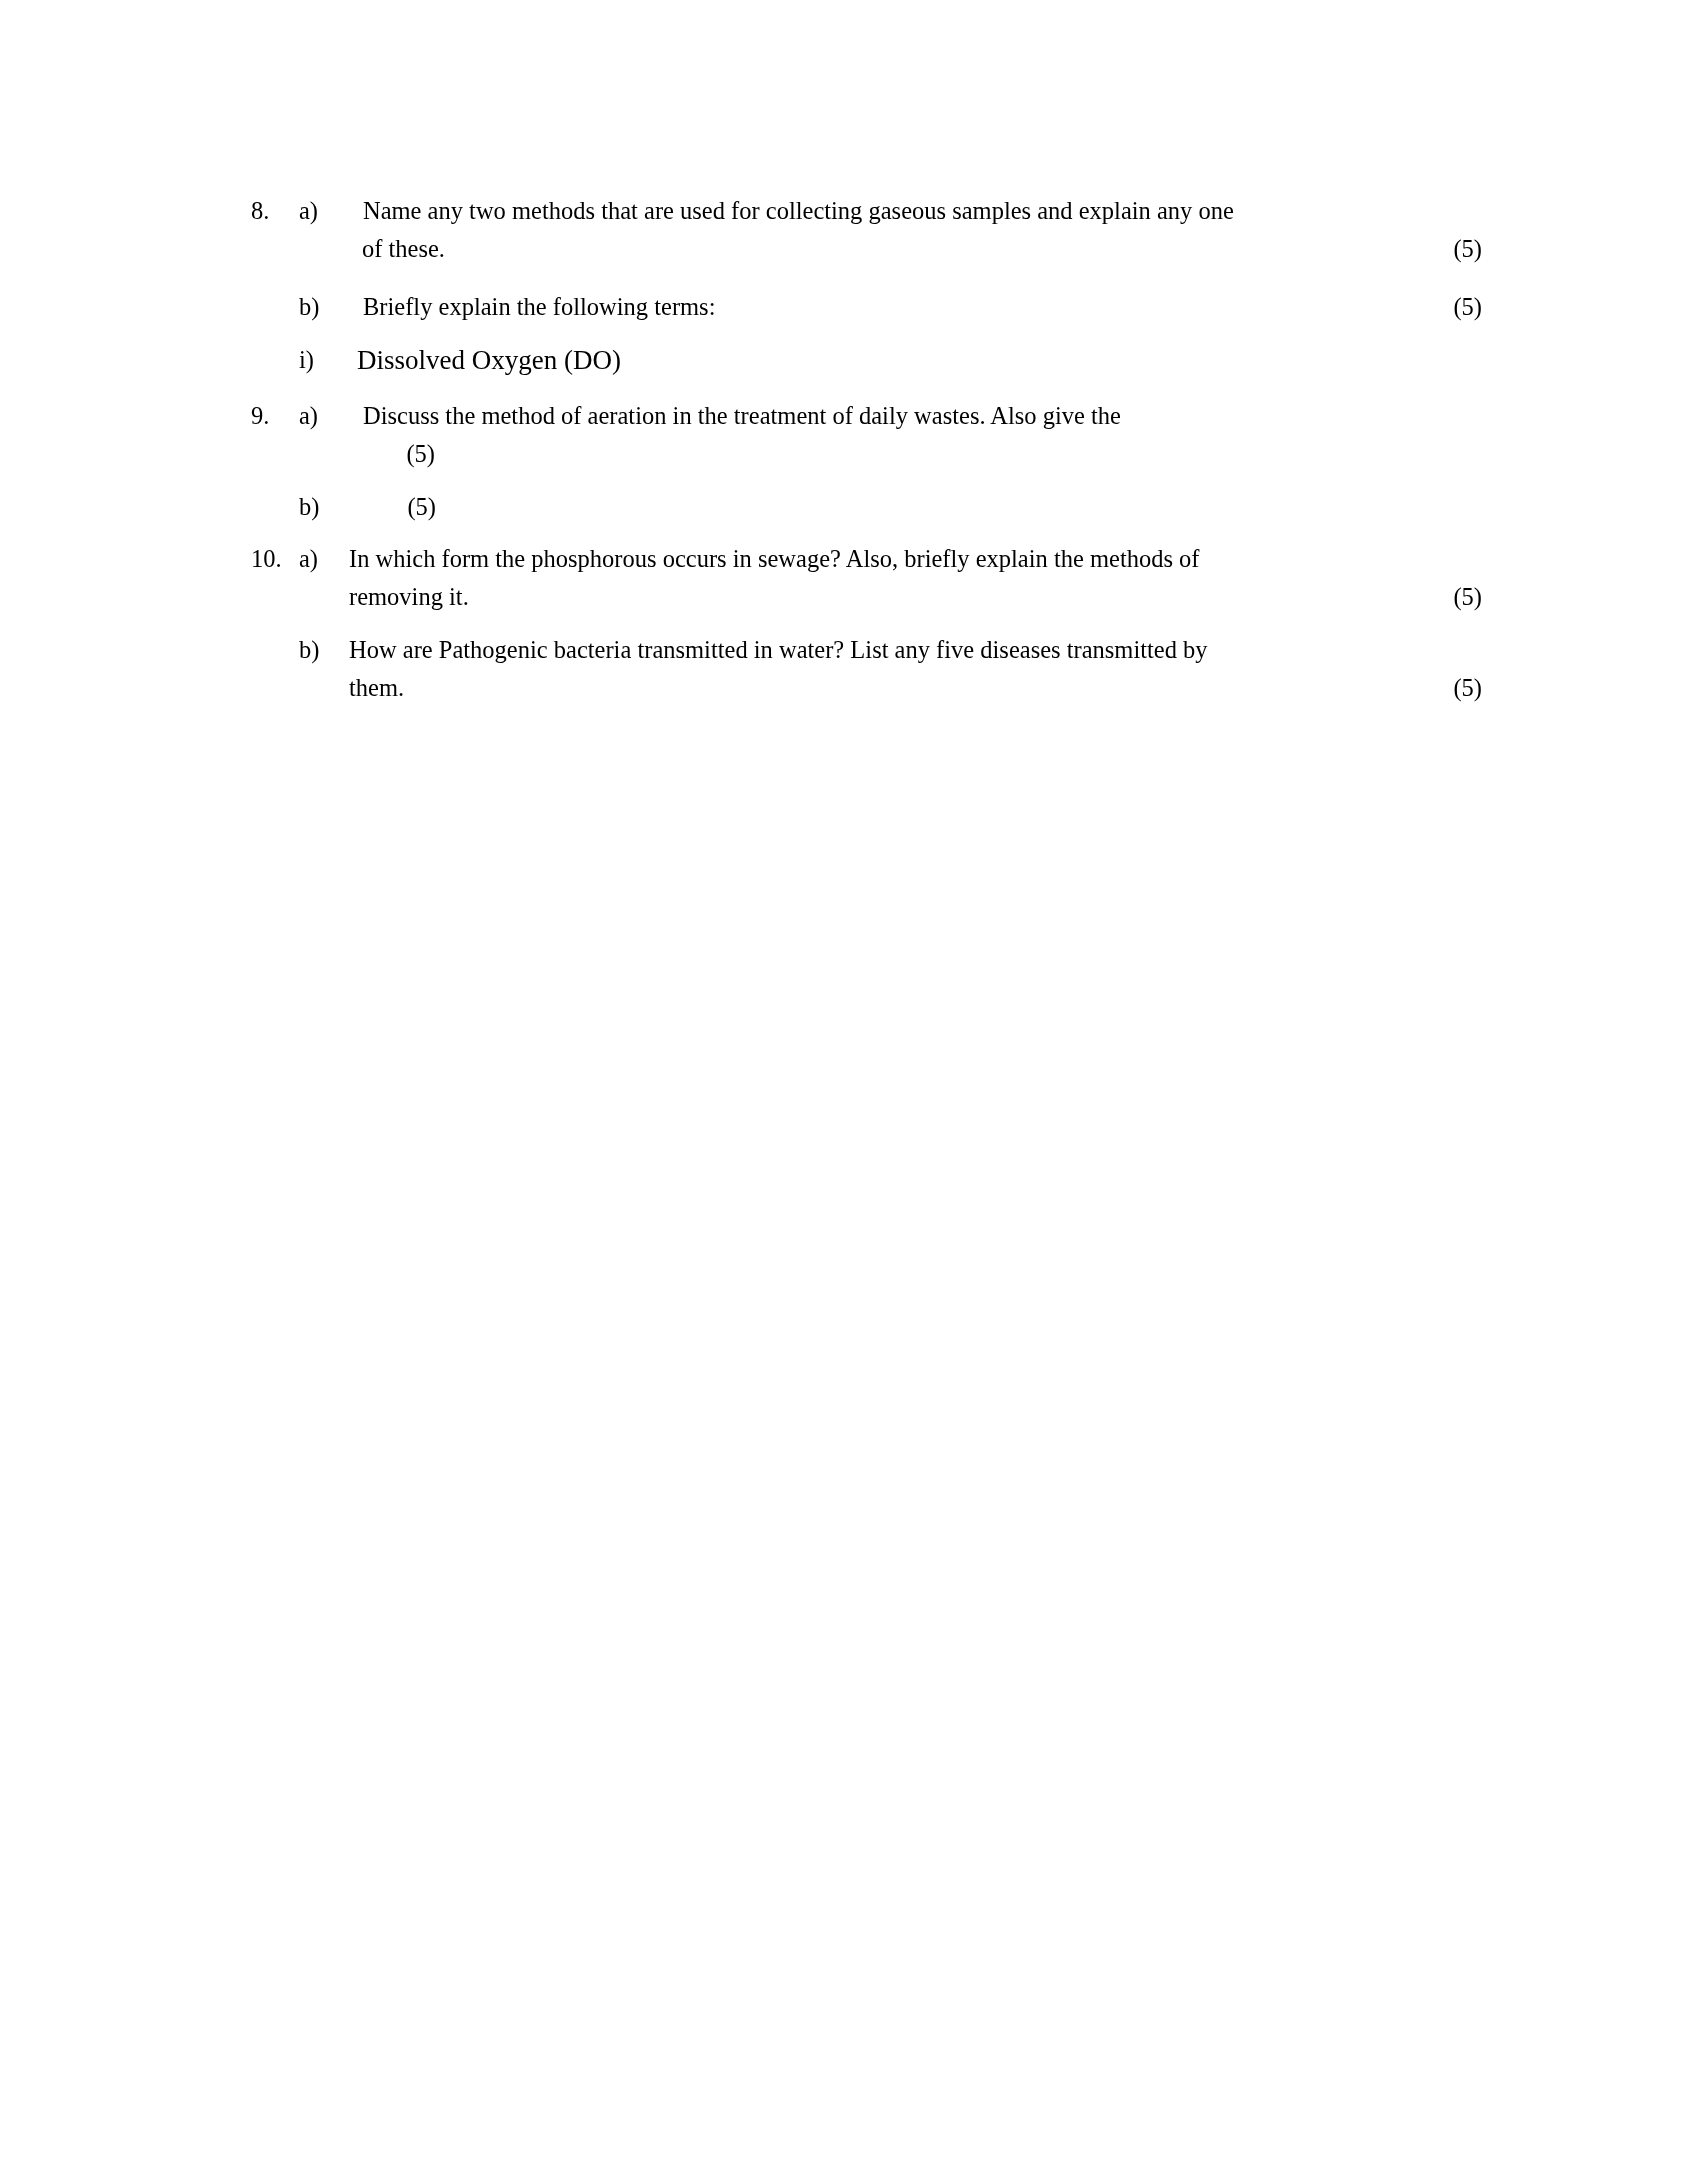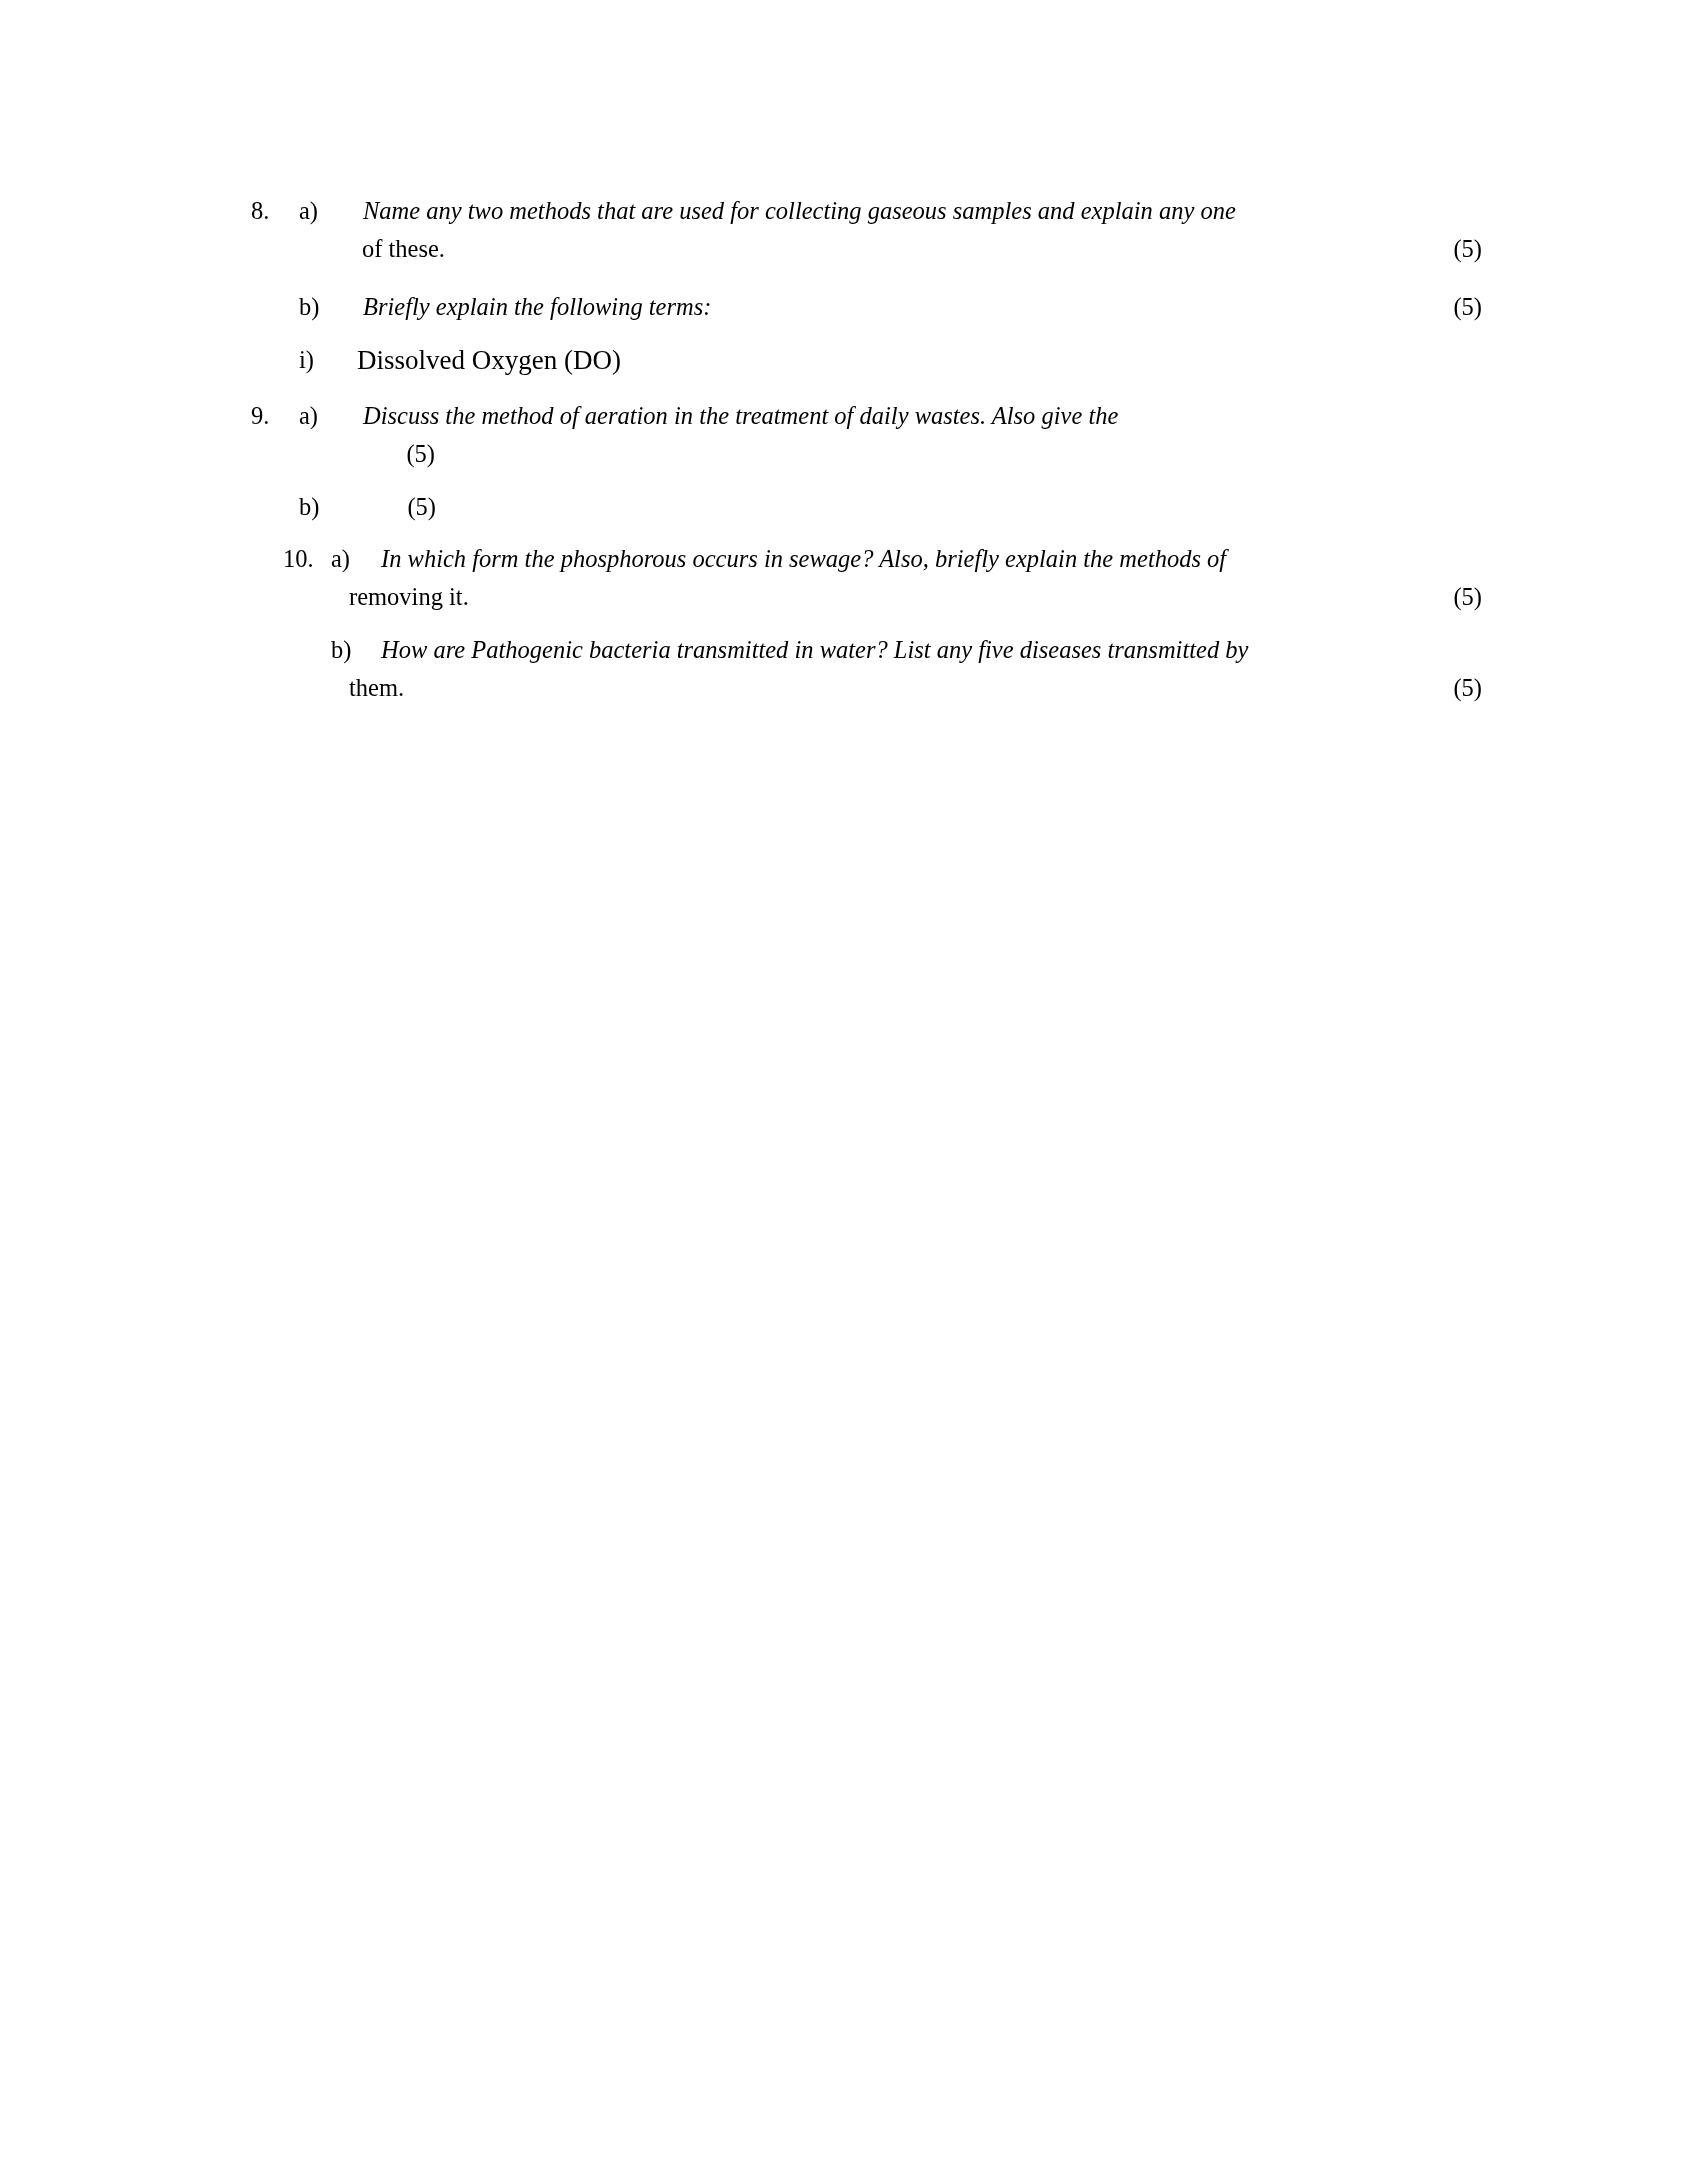--- a/index.html
+++ b/index.html
@@ -32,40 +32,38 @@
   .num {
     width: 48px;
     flex: 0 0 48px;
     font-size: 24.5px;
     line-height: 38px;
     text-align: left;
   }
   .num.wide {
     width: 48px;
     flex: 0 0 48px;
-    margin-left: 32px;
   }
   .alpha {
     width: 64px;
     flex: 0 0 64px;
     font-size: 24.5px;
     line-height: 38px;
     text-align: left;
   }
   .alpha.tight {
     width: 50px;
     flex: 0 0 50px;
   }
   .body {
     flex: 1 1 auto;
     font-size: 24.5px;
     line-height: 38px;
     text-align: justify;
     padding-right: 0;
-    font-style: italic;
   }
   .body.nojust {
     text-align: left;
   }
   .marks {
     width: 73px;
     flex: 0 0 73px;
     font-size: 24.5px;
     line-height: 38px;
     text-align: right;

